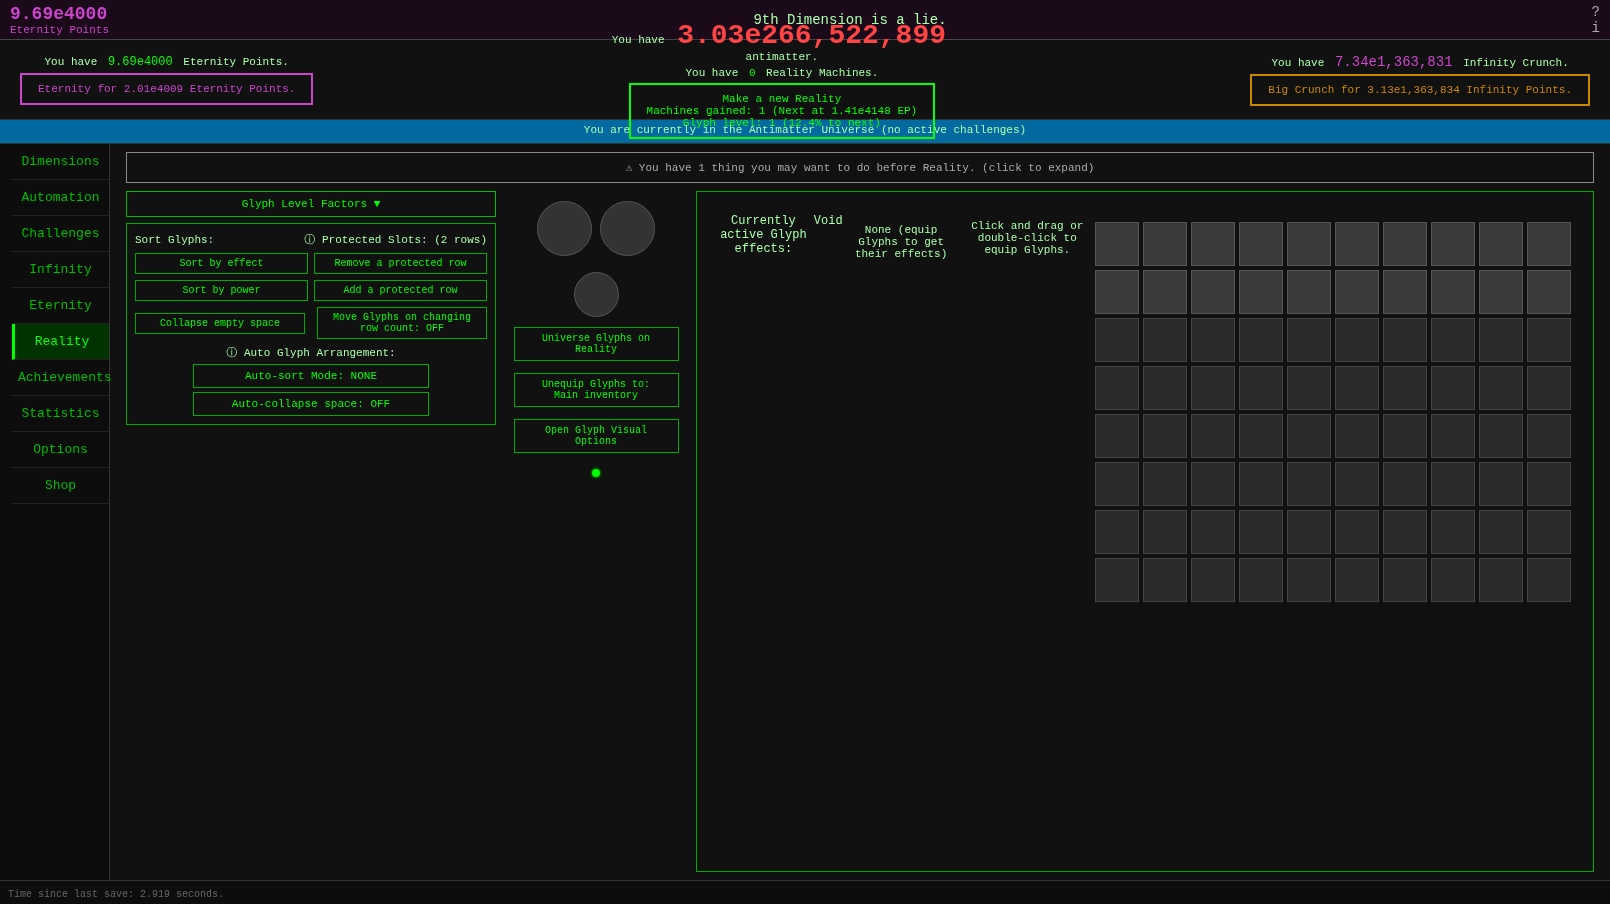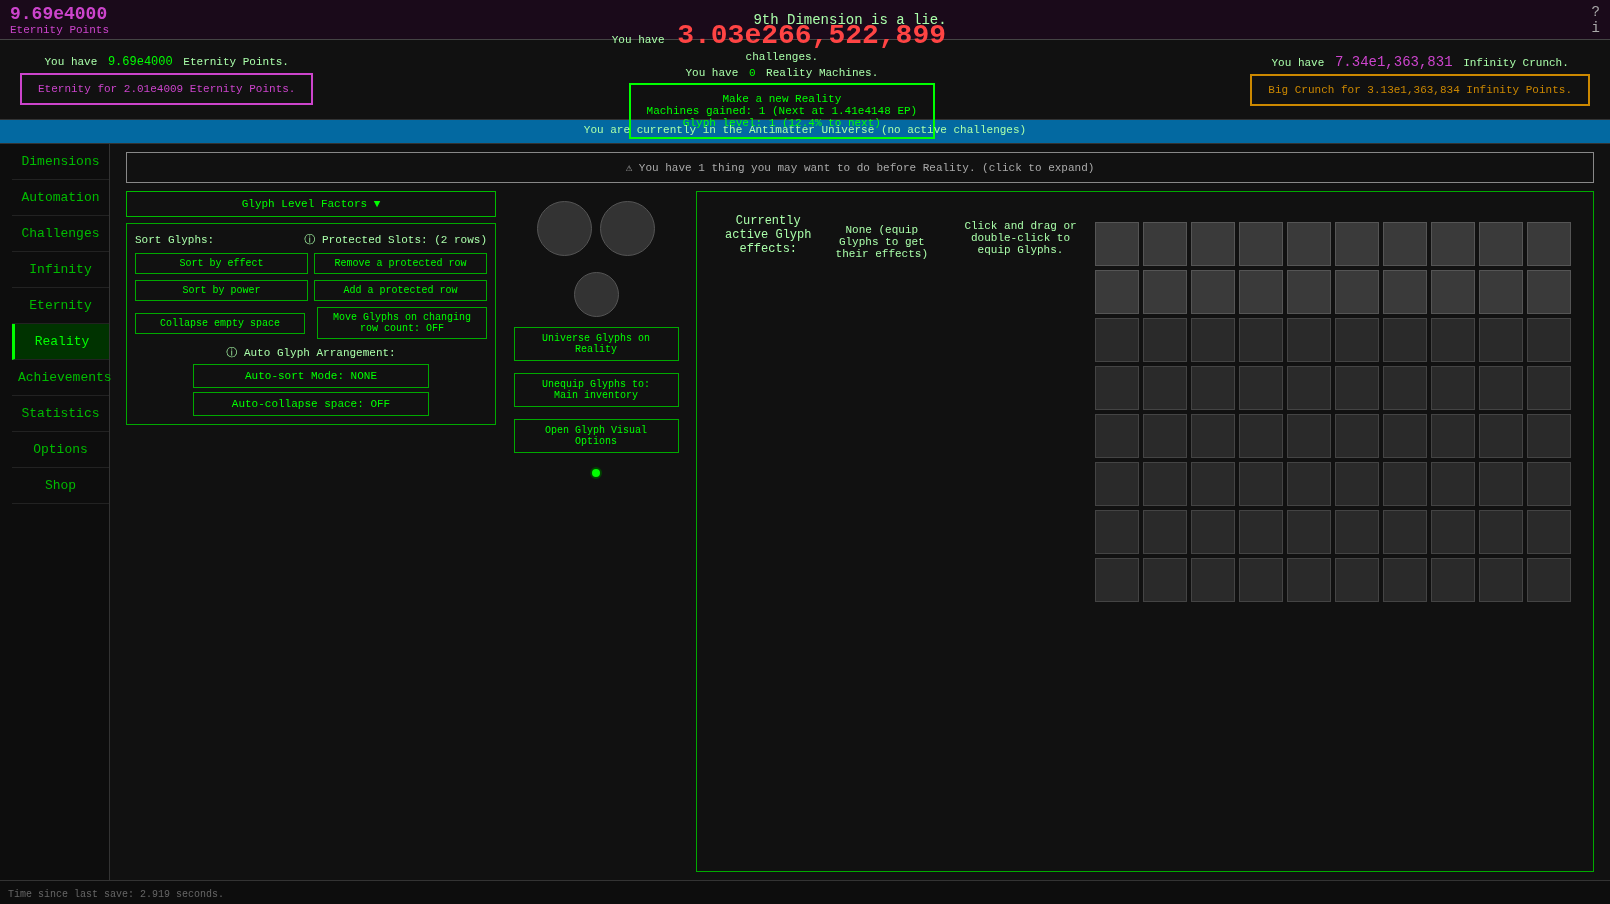--- a/index.html
+++ b/index.html
@@ -400,21 +400,21 @@
       <span class="resource-value-ep" style="color:#00ff00; margin: 0 4px;">9.69e4000</span>
       <span>Eternity Points.</span>
     </div>
     <button class="btn-eternity">Eternity for 2.01e4009 Eternity Points.</button>
   </div>
 
   <div class="resource-section" style="flex:1; max-width:400px;">
     <div class="resource-text">
       <span>You have</span>
       <span class="resource-value-am" style="color:#ff4444; margin:0 6px;">3.03e266,522,899</span>
-      <span>challenges.</span>
+      <span>antimatter.</span>
     </div>
     <div class="resource-text">
       <span>You have</span>
       <span style="margin:0 4px; color:#00ff00;">0</span>
       <span>Reality Machines.</span>
     </div>
     <button class="btn-reality">
       <span>Make a new Reality</span><br>
       <span>Machines gained: 1 (Next at 1.41e4148 EP)</span><br>
       <span>Glyph level: 1 (12.4% to next)</span>
@@ -494,20 +494,21 @@
           <div class="glyph-slot-circle small"></div>
         </div>
         <button class="btn-unequip">Universe Glyphs on Reality</button>
         <button class="btn-unequip">Unequip Glyphs to:<br>Main inventory</button>
         <button class="btn-unequip">Open Glyph Visual Options</button>
         <div class="cursor-dot"></div>
       </div>
 
       <div id="effects-panel">
         <div class="effects-title">Currently active Glyph effects:</div>
+        <div class="effects-subtitle">Void</div>
         <div class="effects-none">None (equip Glyphs to get their effects)</div>
         <div style="flex:1;"></div>
         <div class="effects-hint">Click and drag or double-click to equip Glyphs.</div>
 
         <div style="margin-top:8px;">
 
           <div style="display:grid; grid-template-columns: repeat(10,1fr); gap:4px; margin-bottom:4px;">
             <div class="inv-slot bright"></div>
             <div class="inv-slot bright"></div>
             <div class="inv-slot bright"></div>

